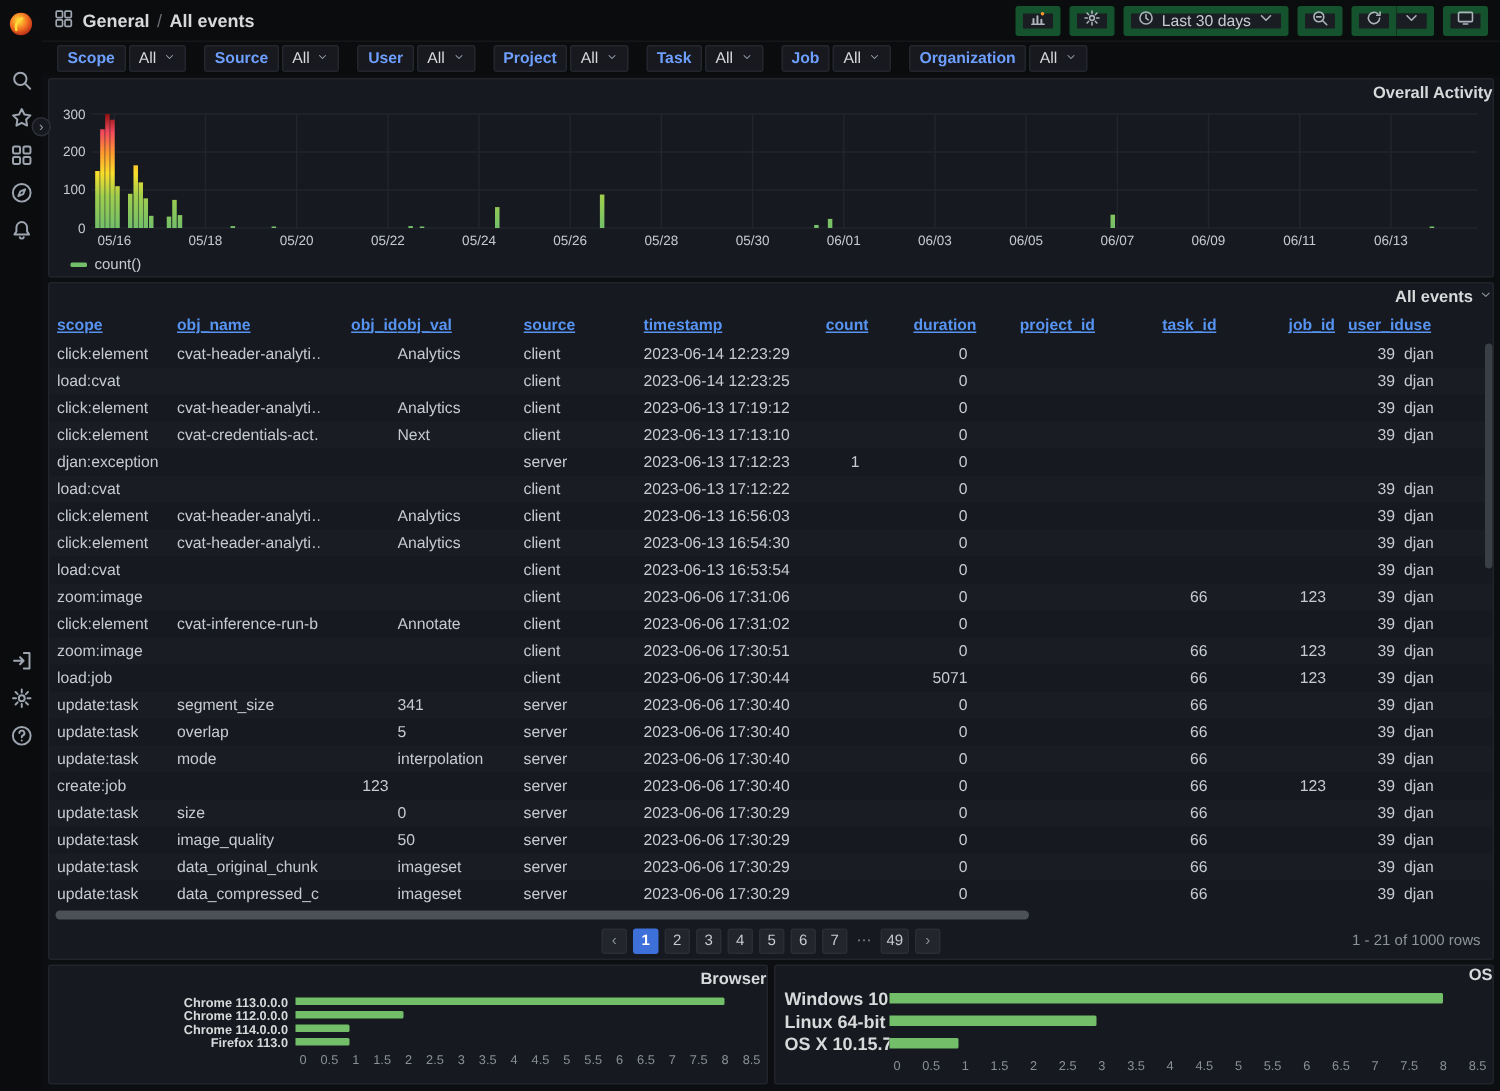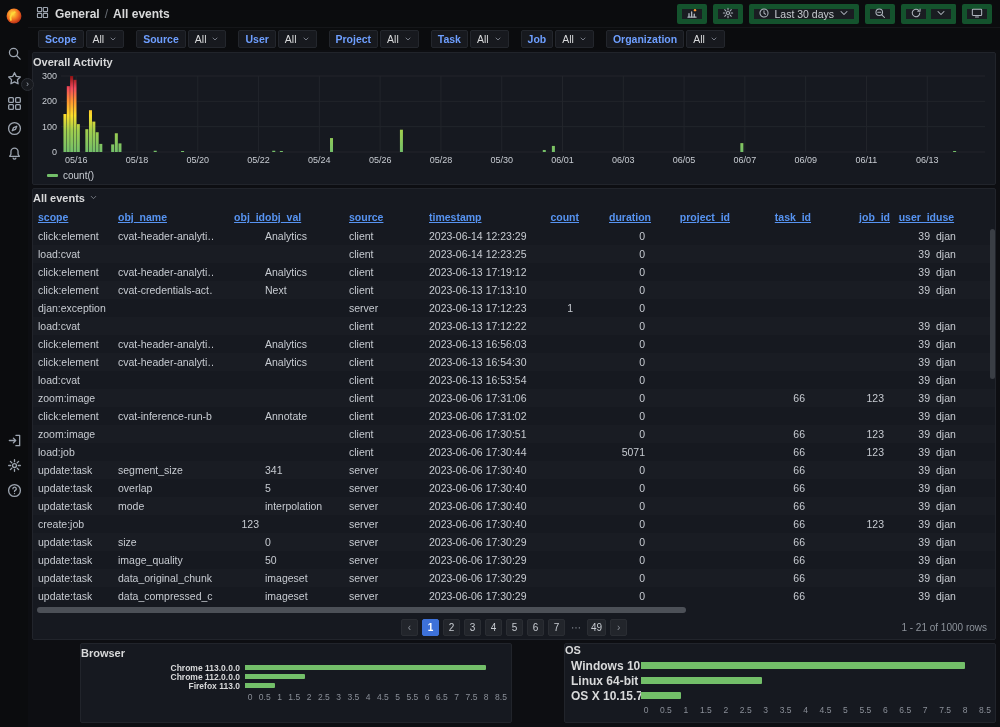--- a/index.html
+++ b/index.html
@@ -34,21 +34,21 @@
   .filter-row { height:22px; display:flex; align-items:center; gap:12px; padding:0 8px 0 10px; background:#0b0c0e; }
   .chip { display:flex; align-items:center; gap:2px; }
   .chip .seg { height:18px; display:flex; align-items:center; padding:0 6px; background:#17191e; border:1px solid #23262c; border-radius:2px; }
   .chip .seg-label { color:#6e9fff; font-weight:700; font-size:10.5px; }
   .chip .seg-value { color:#d8d9da; font-size:10.5px; gap:5px; cursor:pointer; }
   .chip .seg-value svg { width:8px; height:8px; color:#9da5b0; }
 
   
   .dash { flex:1; padding:2px 4px 4px 4px; background:#0d0e12; display:flex; flex-direction:column; gap:3px; overflow:hidden; }
   .panel { background:#161920; border:1px solid #21242b; border-radius:2px; position:relative; }
-  .panel-title { height:17px; display:flex; align-items:center; justify-content:flex-start; gap:4px; font-size:11px; font-weight:600; color:#d8d9da; cursor:pointer; }
+  .panel-title { height:17px; display:flex; align-items:center; justify-content:flex-end; gap:4px; font-size:11px; font-weight:600; color:#d8d9da; cursor:pointer; }
   .panel-title svg { width:9px; height:9px; color:#8a8f98; }
 
   .activity-panel { height:134px; }
   .activity-body { padding:0 4px; }
   .legend-row { display:flex; align-items:center; gap:5px; padding:0 0 2px 14px; font-size:10px; color:#c7cbd1; }
   .legend-swatch { width:11px; height:3px; background:#73bf69; border-radius:1px; }
 
   
   .table-panel { height:452px; display:flex; flex-direction:column; }
   .tgrid { display:grid; grid-template-columns:80px 95px 52px 84px 80px 112px 38px 72px 79px 81px 79px 46px minmax(0,1fr); padding:0 5px; align-items:center; }
@@ -67,21 +67,21 @@
   .pager-row { height:24px; position:relative; display:flex; align-items:center; justify-content:center; }
   .pager { display:flex; gap:4px; align-items:center; }
   .pg-btn { min-width:17px; height:17px; padding:0 3px; display:flex; align-items:center; justify-content:center; background:#22252b; border:1px solid #2a2d33; border-radius:2px; color:#c7cbd1; font-size:10px; cursor:pointer; }
   .pg-btn.active { background:#3d71d9; border-color:#3d71d9; color:#fff; font-weight:700; }
   .pg-btn.nav { color:#8a8f98; }
   .pg-ellipsis { color:#8a8f98; font-size:10px; padding:0 2px; }
   .rows-info { position:absolute; right:8px; color:#8d939b; font-size:10px; }
 
   
   .bottom-row { display:flex; gap:4px; height:80px; }
-  .hpanel { flex:1; display:flex; flex-direction:column;margin-left:48px; }
+  .hpanel { flex:1; display:flex; flex-direction:column; }
   .hbar-body { flex:1; padding:2px 10px 10px 6px; display:flex; flex-direction:column; }
   .hbar-row { display:flex; align-items:center; }
   .hbar-label { text-align:right; color:#d8d9da; white-space:nowrap; overflow:hidden; padding-right:5px; flex:none; }
   .hbar-track { flex:1; position:relative; }
   .hbar-bar { background:#73bf69; border-radius:0 1px 1px 0; }
   .hbar-axis { position:relative; height:12px; flex:none; }
   .hbar-tick { position:absolute; transform:translateX(-50%); color:#8a8f98; font-size:8.5px; top:2px; }
   .browser-chart .hbar-label { width:158px; font-size:8.5px; font-weight:700; }
   .browser-chart .hbar-row { height:9px; }
   .browser-chart .hbar-bar { height:5px; }
@@ -758,20 +758,26 @@
                   <div class="hbar-bar" style="width: 94.1176%; background: rgb(115, 191, 105);"></div>
                 </div>
               </div>
               <div class="hbar-row">
                 <div class="hbar-label">Chrome 112.0.0.0</div>
                 <div class="hbar-track">
                   <div class="hbar-bar" style="width: 23.5294%; background: rgb(115, 191, 105);"></div>
                 </div>
               </div>
               <div class="hbar-row">
+                <div class="hbar-label">Chrome 114.0.0.0</div>
+                <div class="hbar-track">
+                  <div class="hbar-bar" style="width: 11.7647%; background: rgb(115, 191, 105);"></div>
+                </div>
+              </div>
+              <div class="hbar-row">
                 <div class="hbar-label">Firefox 113.0</div>
                 <div class="hbar-track">
                   <div class="hbar-bar" style="width: 11.7647%; background: rgb(115, 191, 105);"></div>
                 </div>
               </div>
               <div class="hbar-axis">
                 <span class="hbar-tick" style="left: 0%;">0</span>
                 <span class="hbar-tick" style="left: 5.88235%;">0.5</span>
                 <span class="hbar-tick" style="left: 11.7647%;">1</span>
                 <span class="hbar-tick" style="left: 17.6471%;">1.5</span>

